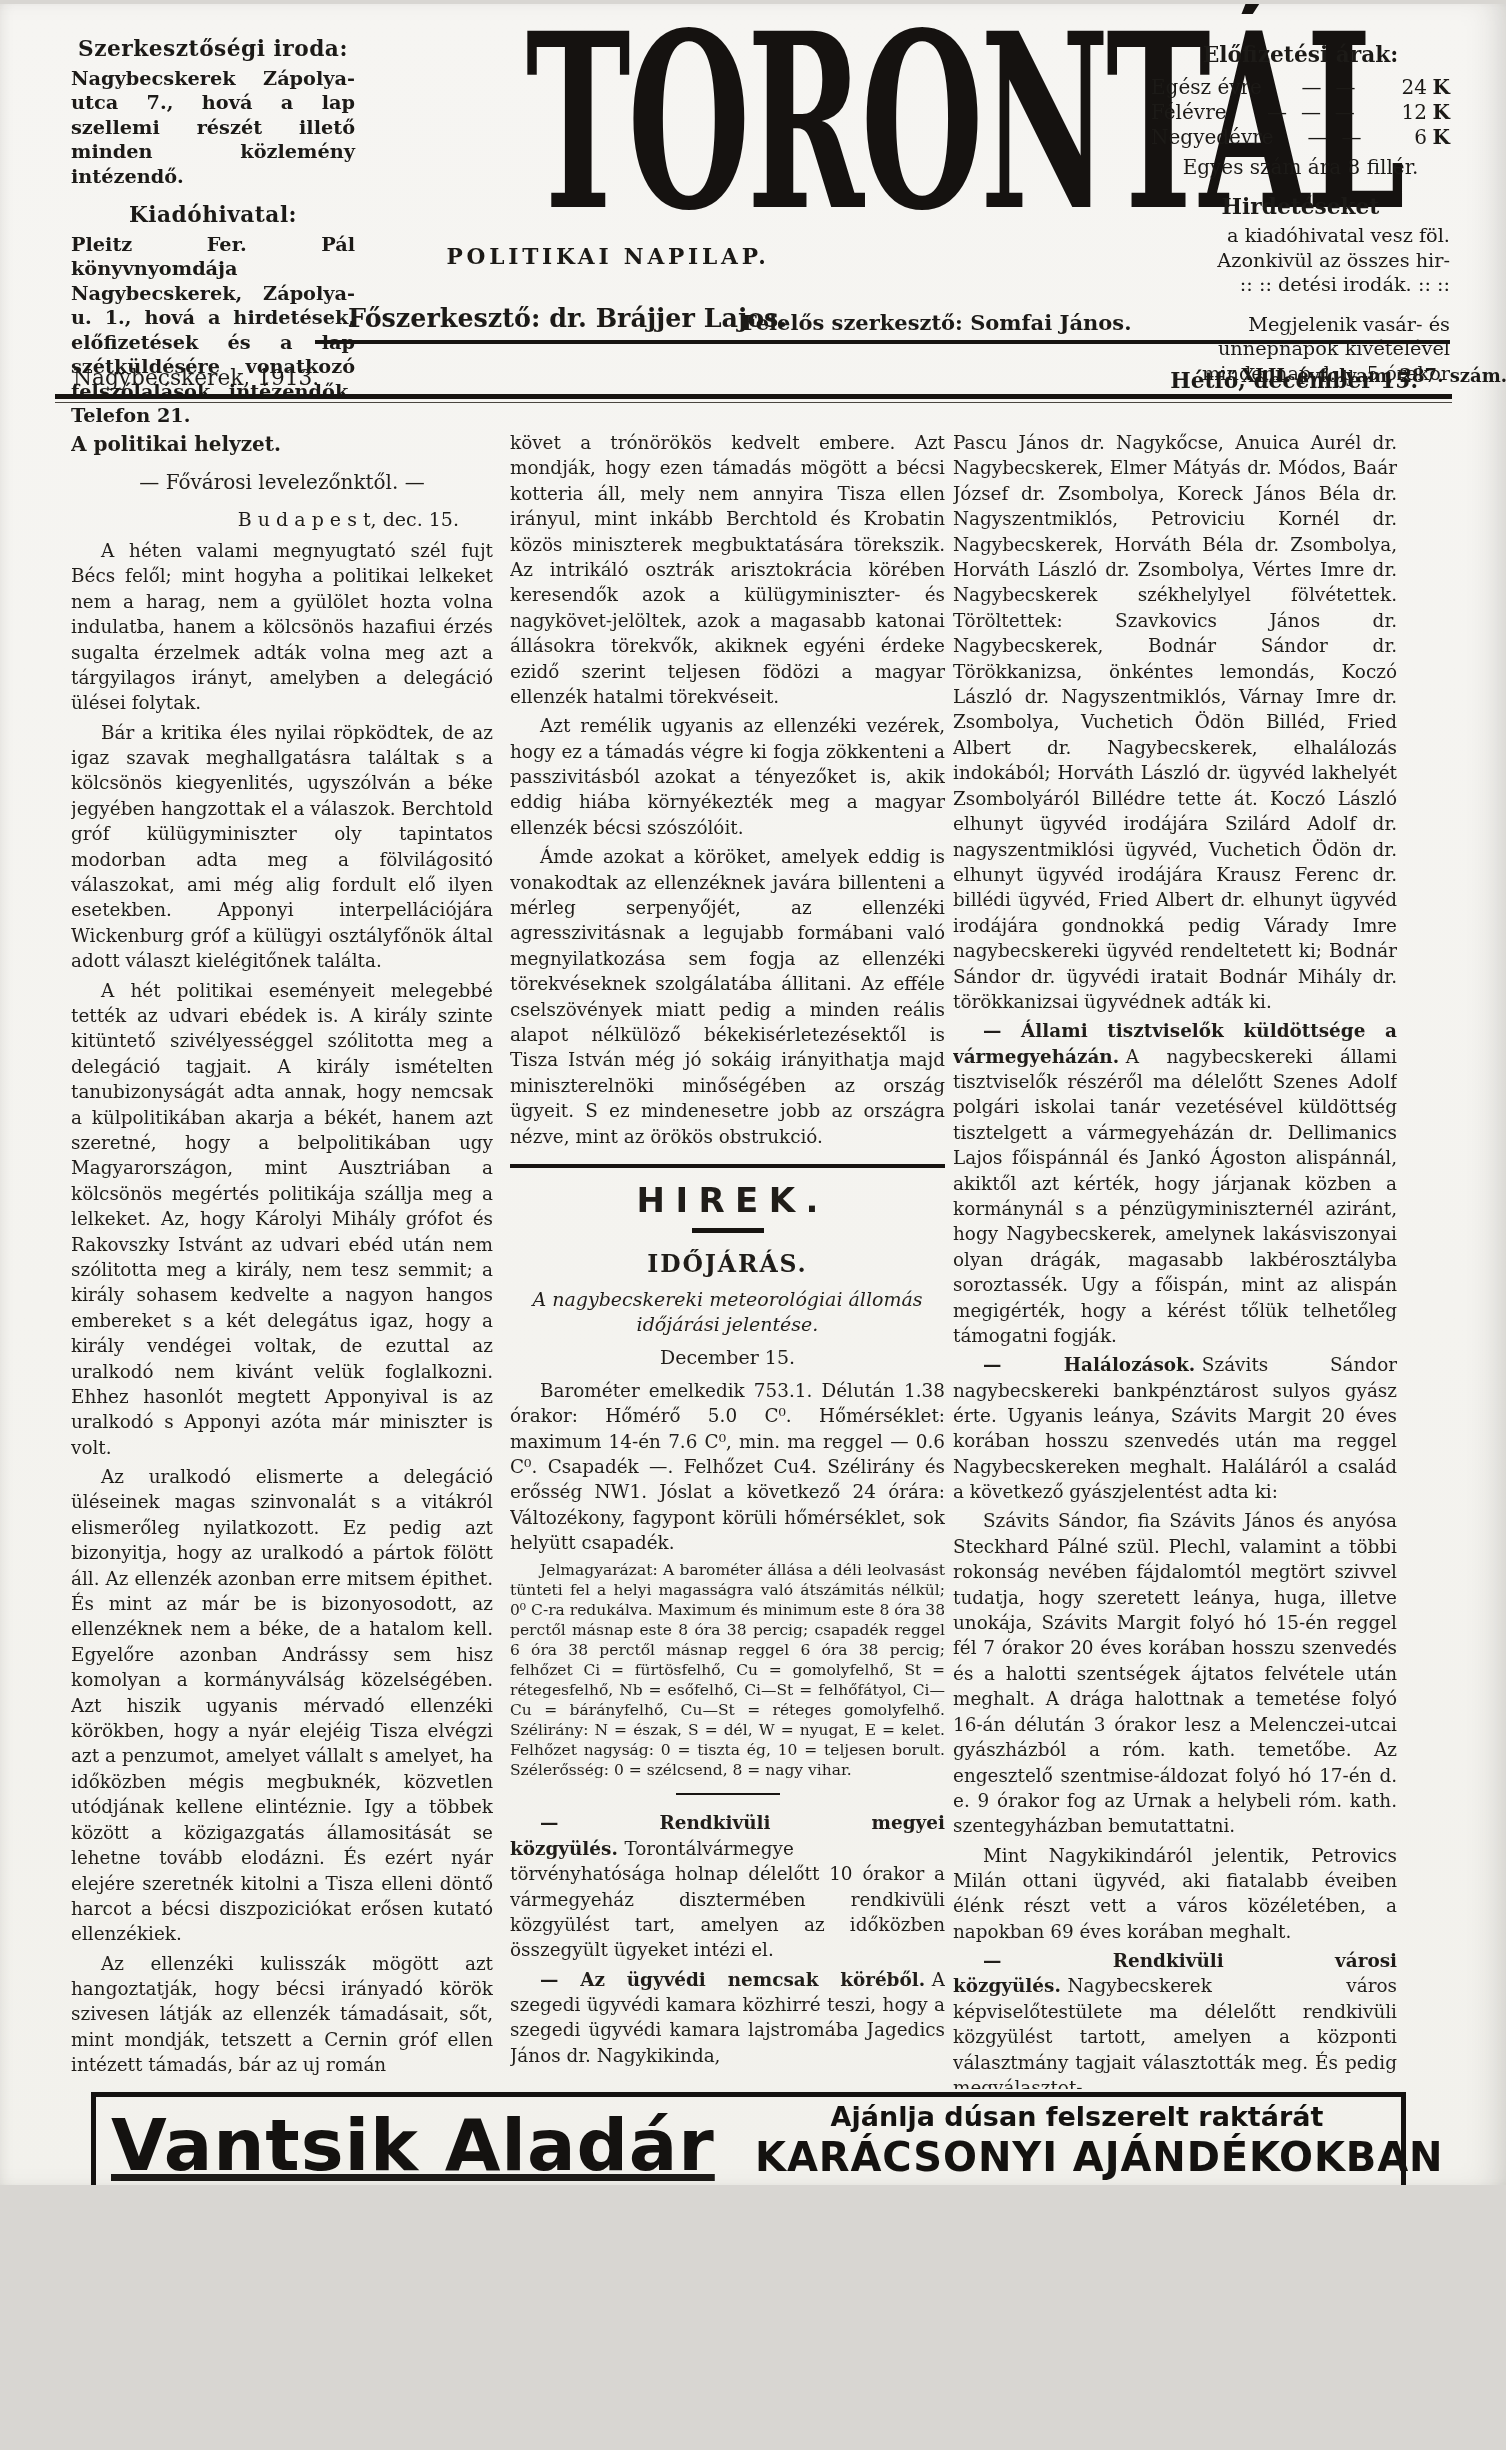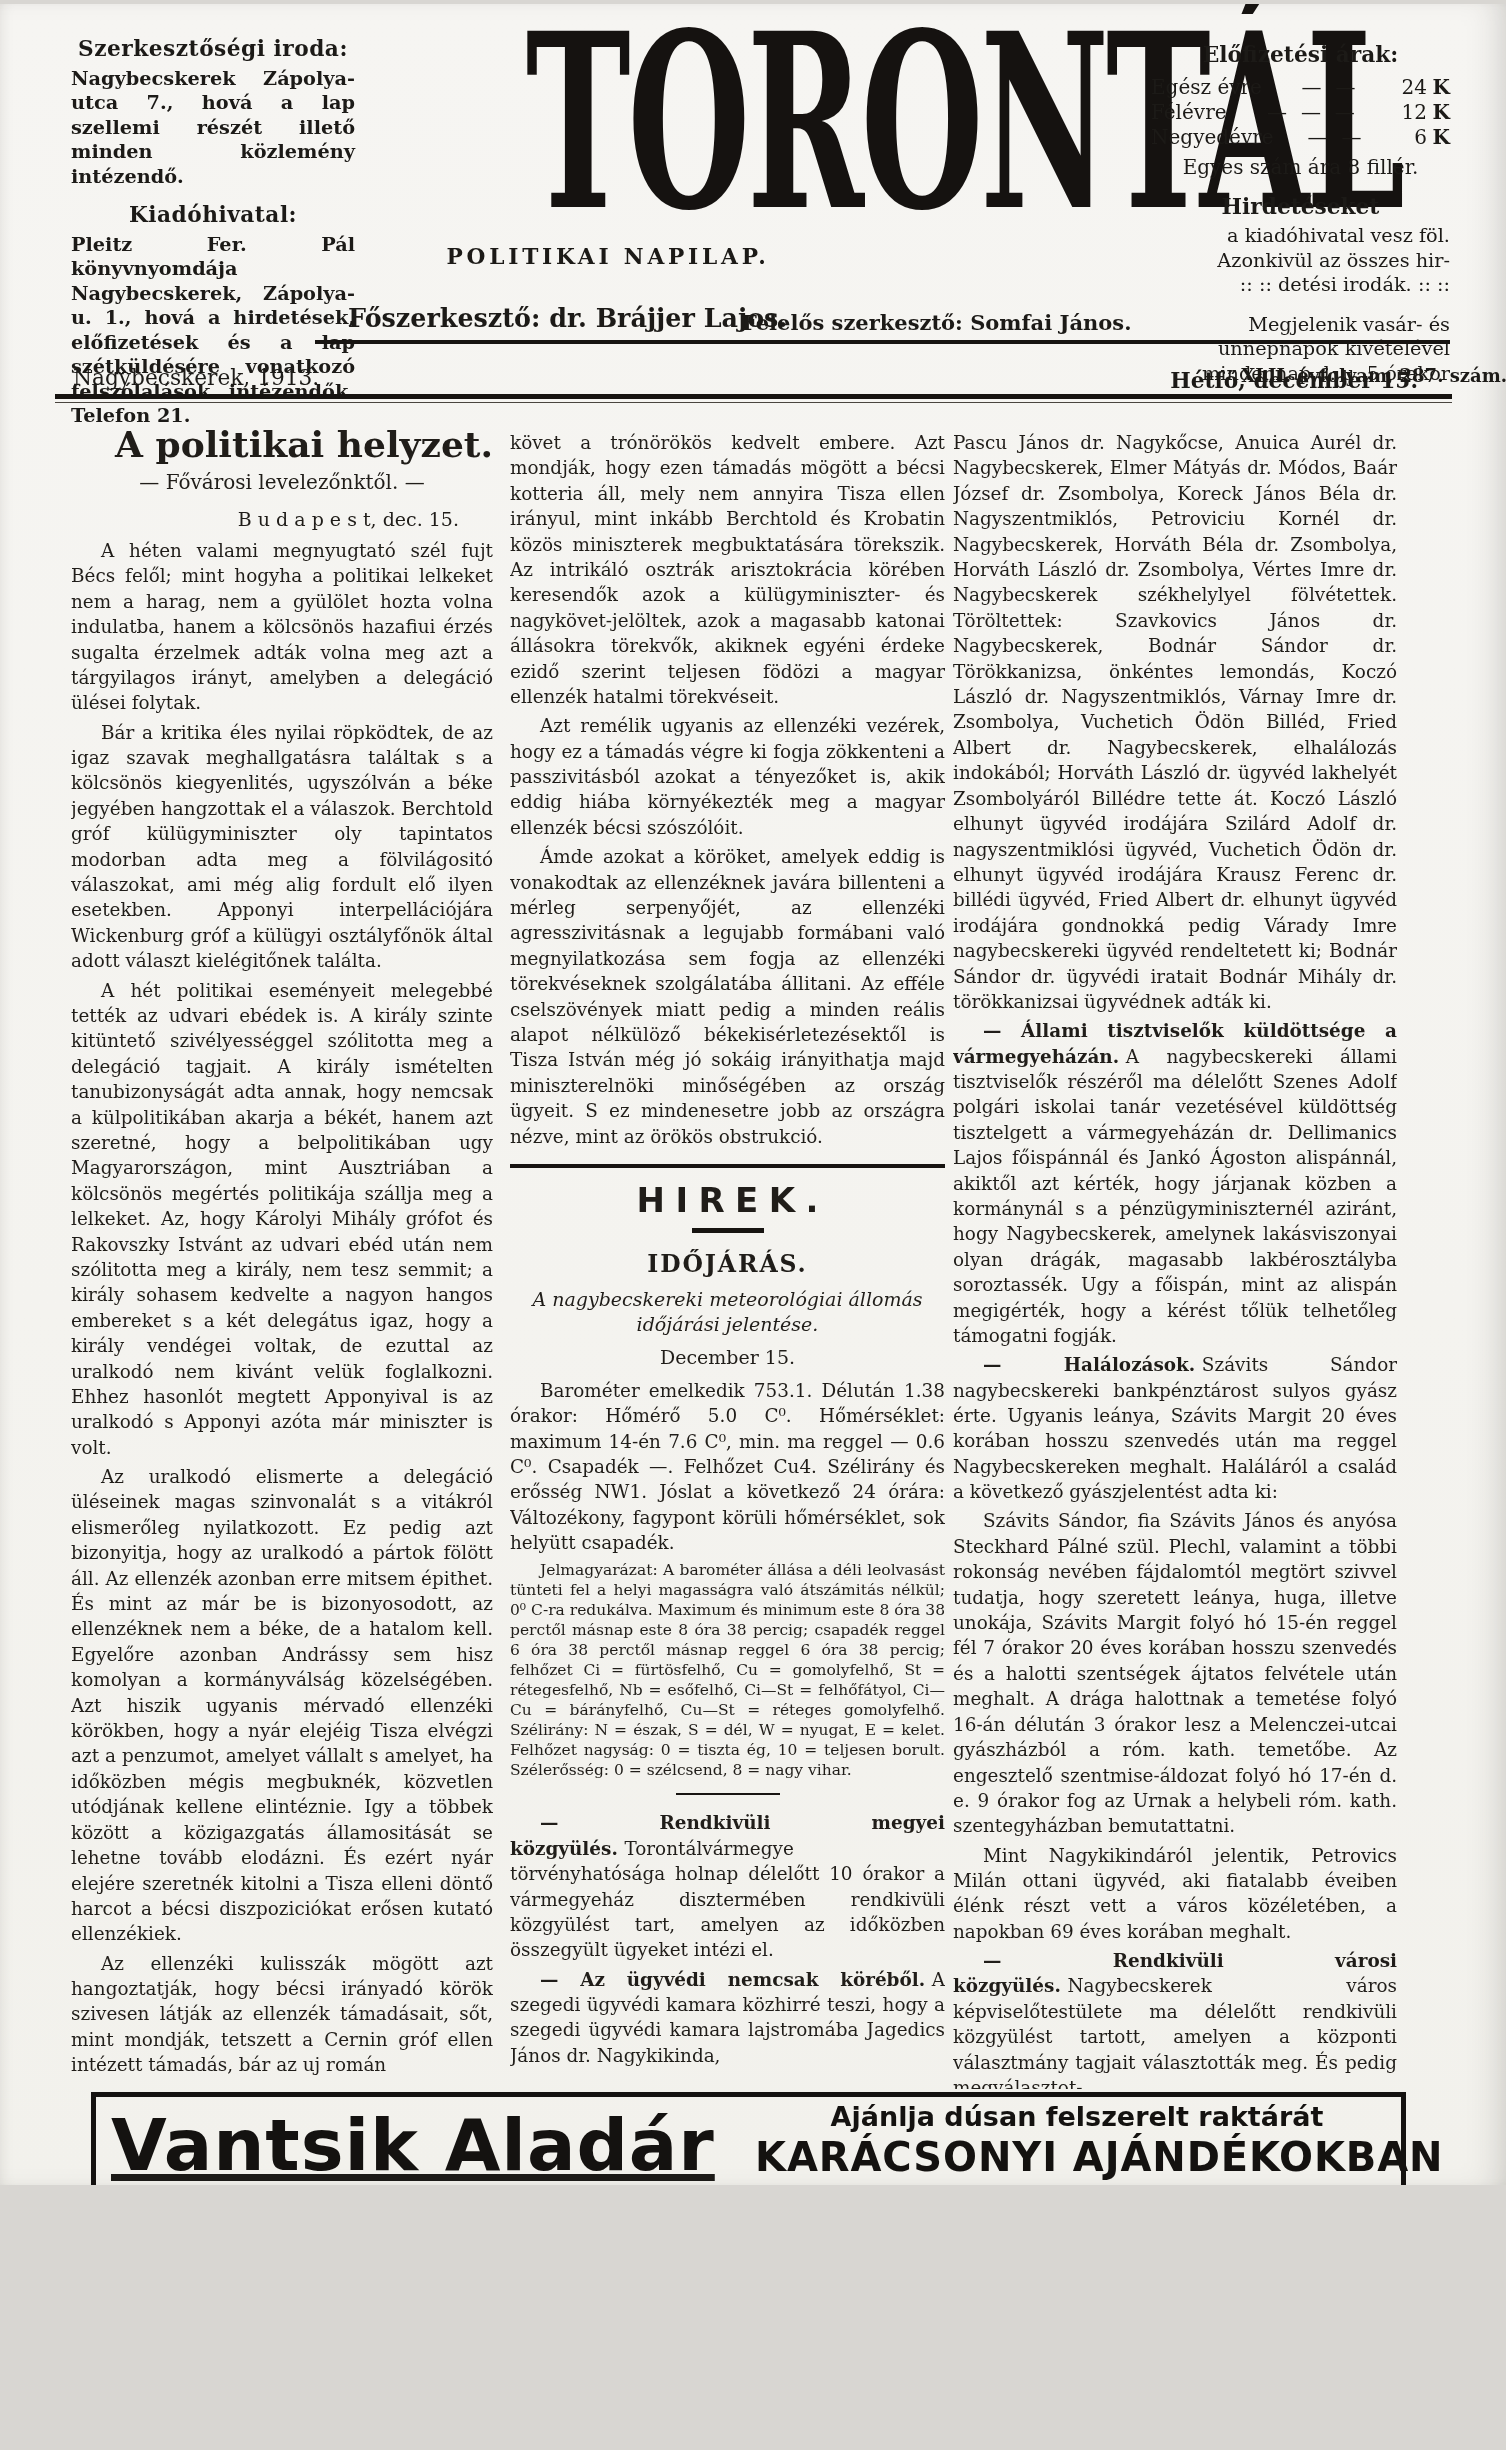--- a/index.html
+++ b/index.html
@@ -38,21 +38,21 @@
   .rule-dateline{left:55px;top:390px;width:1397px;height:2.8px;
         border-top:5.6px solid #171411;border-bottom:0.9px solid #4a453f;}
   
   .col{top:426px;height:1659px;overflow:hidden;text-align:justify;
        font-size:18.4px;line-height:25.4px;color:#201d19;}
   .col1{left:71px;width:422px;}
   .col2{left:510px;width:435px;}
   .col3{left:953px;width:444px;}
   .col p{margin:0 0 3.8px 0;text-indent:30px;}
   .col p.noindent{text-indent:0;}
-  .article-title{font-size:36px;font-weight:bold;text-align:right;margin:1.9px 0 13px;}
+  .article-title{font-size:20px;font-weight:bold;text-align:left;margin:1.9px 0 13px;}
   .byline{text-align:center;font-size:20px;margin-bottom:11.3px;}
   .place-date{text-align:right;padding-right:34px;font-size:19px;margin-bottom:5.6px;}
   .sect-rule{height:3.8px;background:#171411;margin:15px 0 13px;}
   .hirek-title{font-family:"DejaVu Sans",sans-serif;font-weight:bold;font-size:34px;
         letter-spacing:10.4px;text-align:center;text-indent:10.4px;line-height:38px;}
   .hirek-bar{width:72px;height:4.7px;background:#171411;margin:9.4px auto 19px;}
   .weather-title{font-size:23.5px;font-weight:bold;text-align:center;letter-spacing:1.9px;margin-bottom:9.4px;}
   .weather-byline{font-style:italic;text-align:center;font-size:19px;line-height:25.4px;margin:0 13px 5.6px;}
   .weather-date{text-align:center;font-size:19px;margin:7.5px 0 7.5px;}
   .legend{font-size:15.5px;line-height:20px;}

